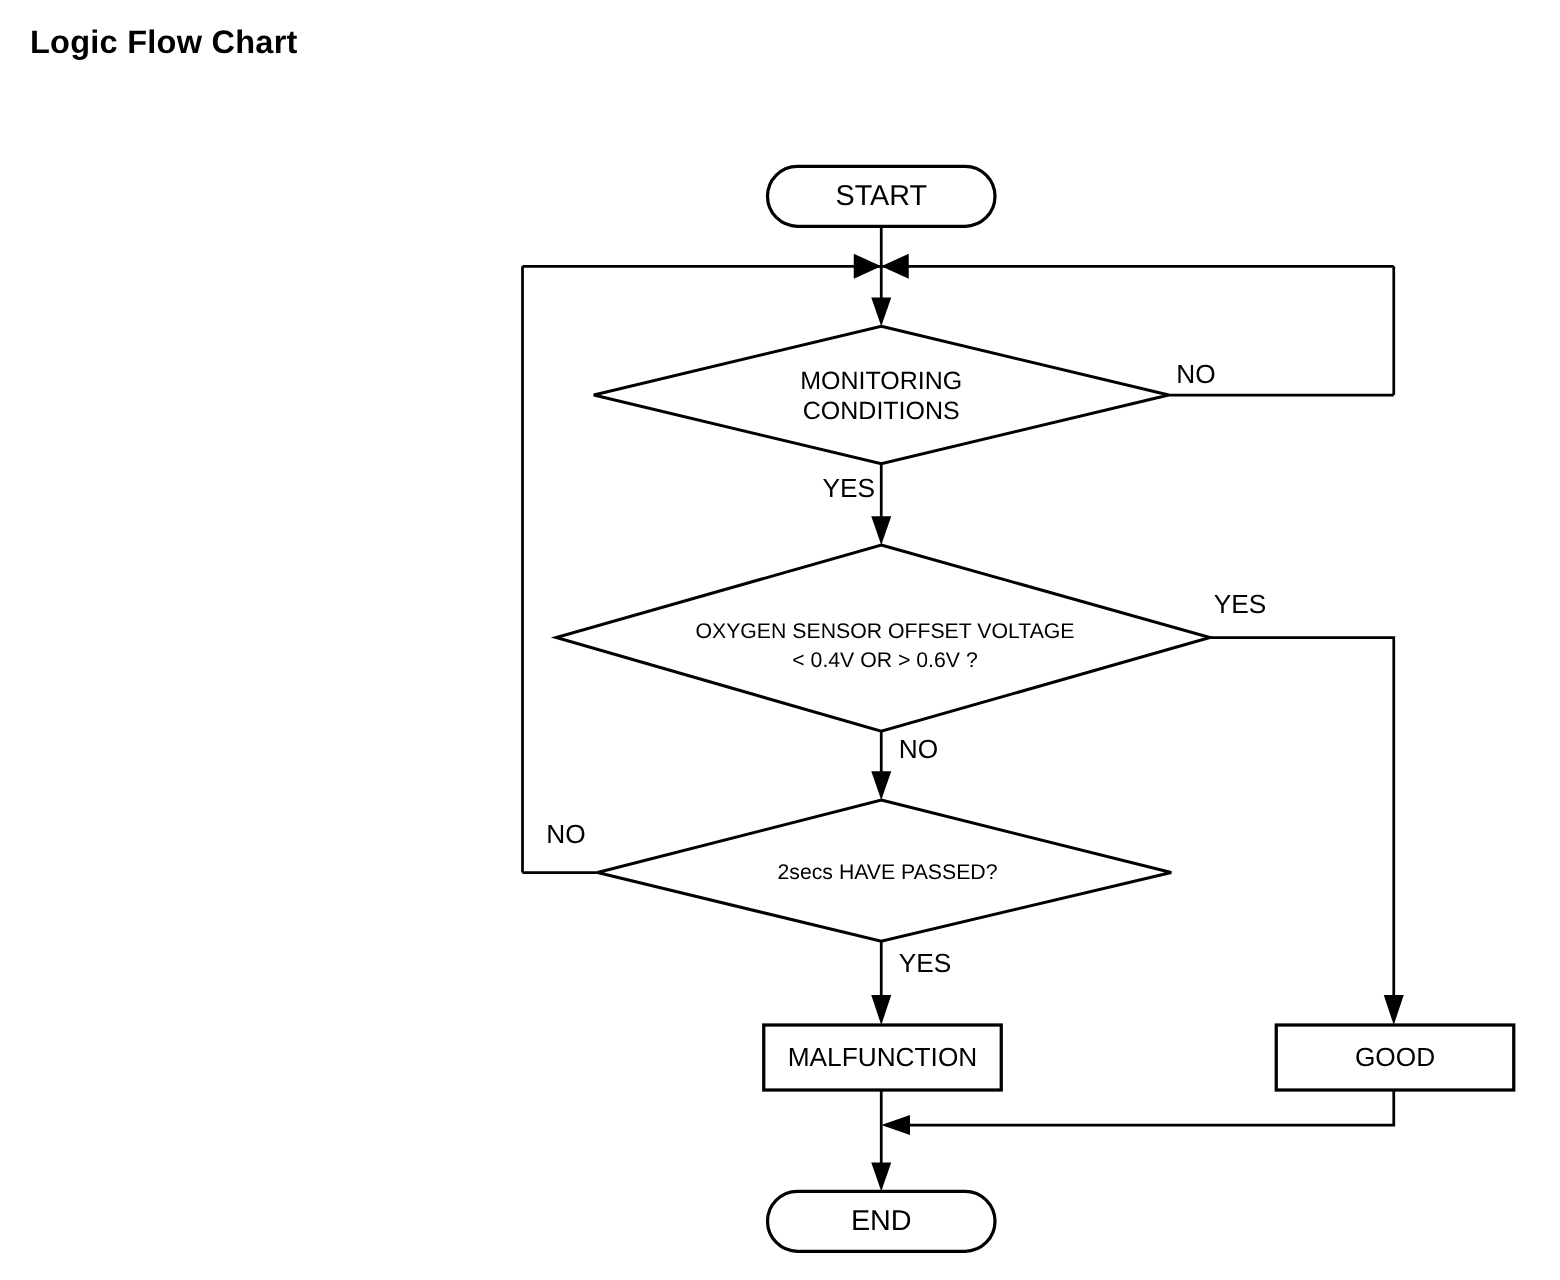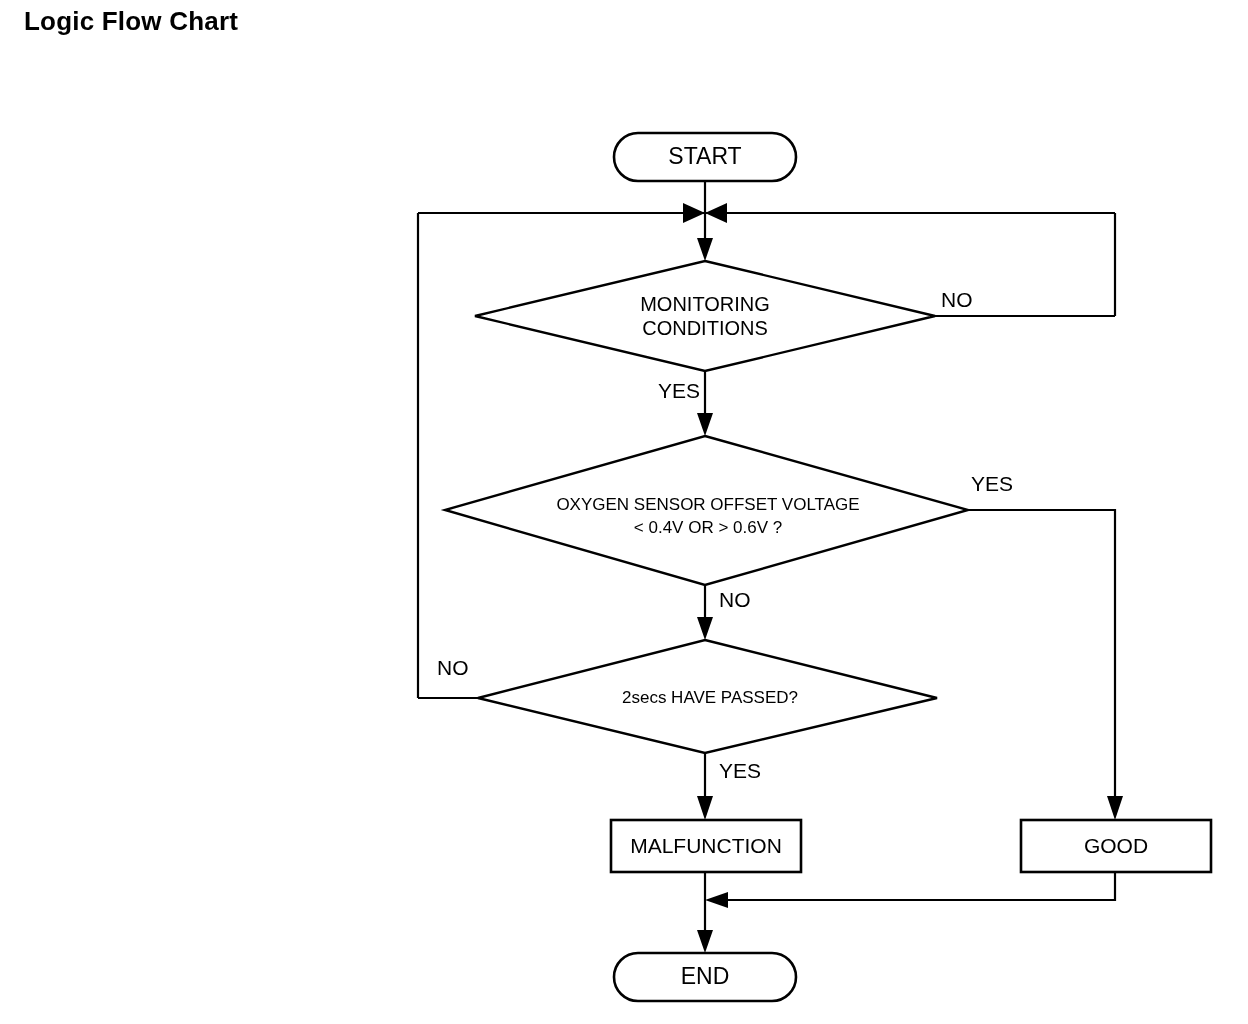--- a/index.html
+++ b/index.html
@@ -11,21 +11,21 @@
     width: 1248px;
     height: 1024px;
     position: relative;
     font-family: "Liberation Sans", sans-serif;
     color: #000000;
     overflow: hidden;
   }
   #page-title {
     position: absolute;
     left: 24px;
-    top: 6px;
+    top: 18px;
     font-size: 26px;
     font-weight: bold;
     letter-spacing: 0.2px;
     white-space: nowrap;
   }
   #flow-svg {
     position: absolute;
     left: 0;
     top: 0;
     width: 1248px;

